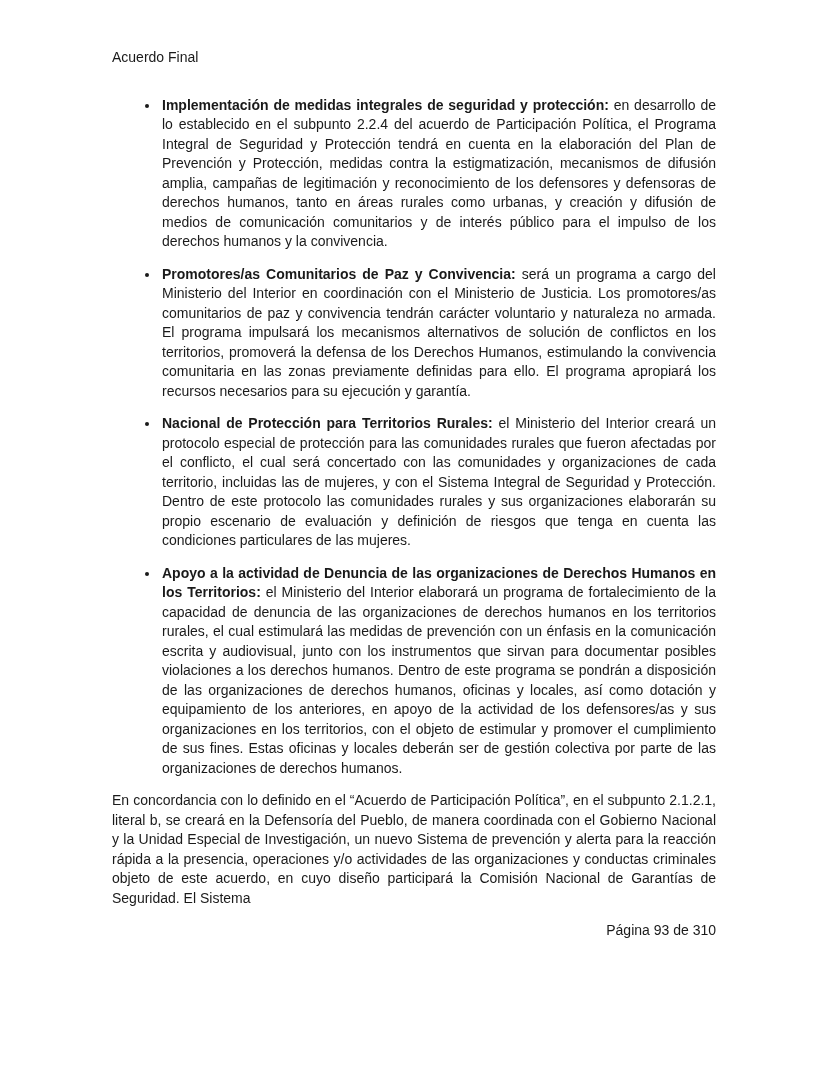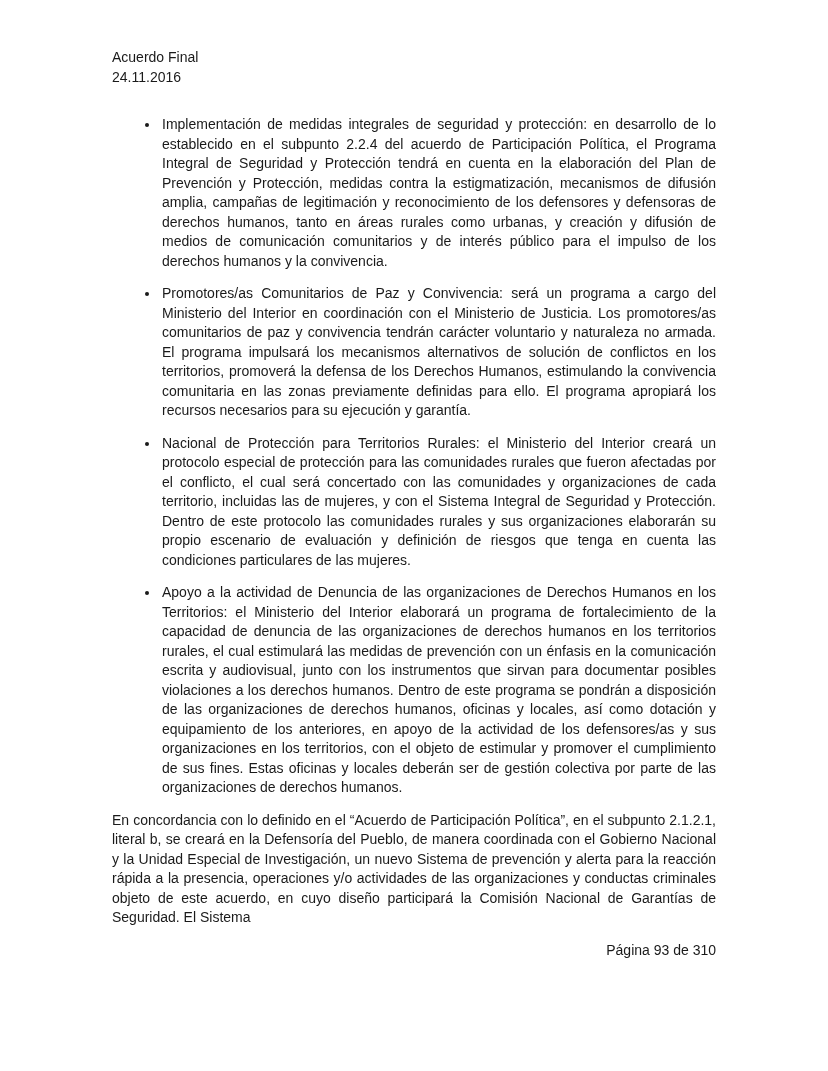--- a/index.html
+++ b/index.html
@@ -34,21 +34,21 @@
     padding-left: 48px;
     margin-bottom: 1px;
   }
   ul.bullet-list li {
     font-size: 14px;
     line-height: 19.5px;
     text-align: justify;
     margin-bottom: 13px;
     padding-left: 2px;
   }
-  .b { font-weight: normal; }
+  .b { font-weight: bold; }
   h2.section-heading {
     font-size: 14px;
     line-height: 19.5px;
     font-weight: bold;
     text-align: justify;
     margin: 14px 0 13px 0;
   }
   .page-footer {
     font-size: 14px;
     line-height: 19.5px;
@@ -56,21 +56,20 @@
     margin-top: 4px;
   }
 </style>
 </head>
 <body>
 
 <div class="page">
 
   <div class="doc-header">
     <div>Acuerdo Final</div>
-    <div>24.11.2016</div>
   </div>
 
 
   <ul class="bullet-list">
     <li>
       <span class="b">Implementación de medidas integrales de seguridad y protección:</span>
       <span>en desarrollo de lo establecido en el subpunto 2.2.4 del acuerdo de Participación Política, el Programa Integral de Seguridad y Protección tendrá en cuenta en la elaboración del Plan de Prevención y Protección, medidas contra la estigmatización, mecanismos de difusión amplia, campañas de legitimación y reconocimiento de los defensores y defensoras de derechos humanos, tanto en áreas rurales como urbanas, y creación y difusión de medios de comunicación comunitarios y de interés público para el impulso de los derechos humanos y la convivencia.</span>
     </li>
     <li>
       <span class="b">Promotores/as Comunitarios de Paz y Convivencia:</span>

